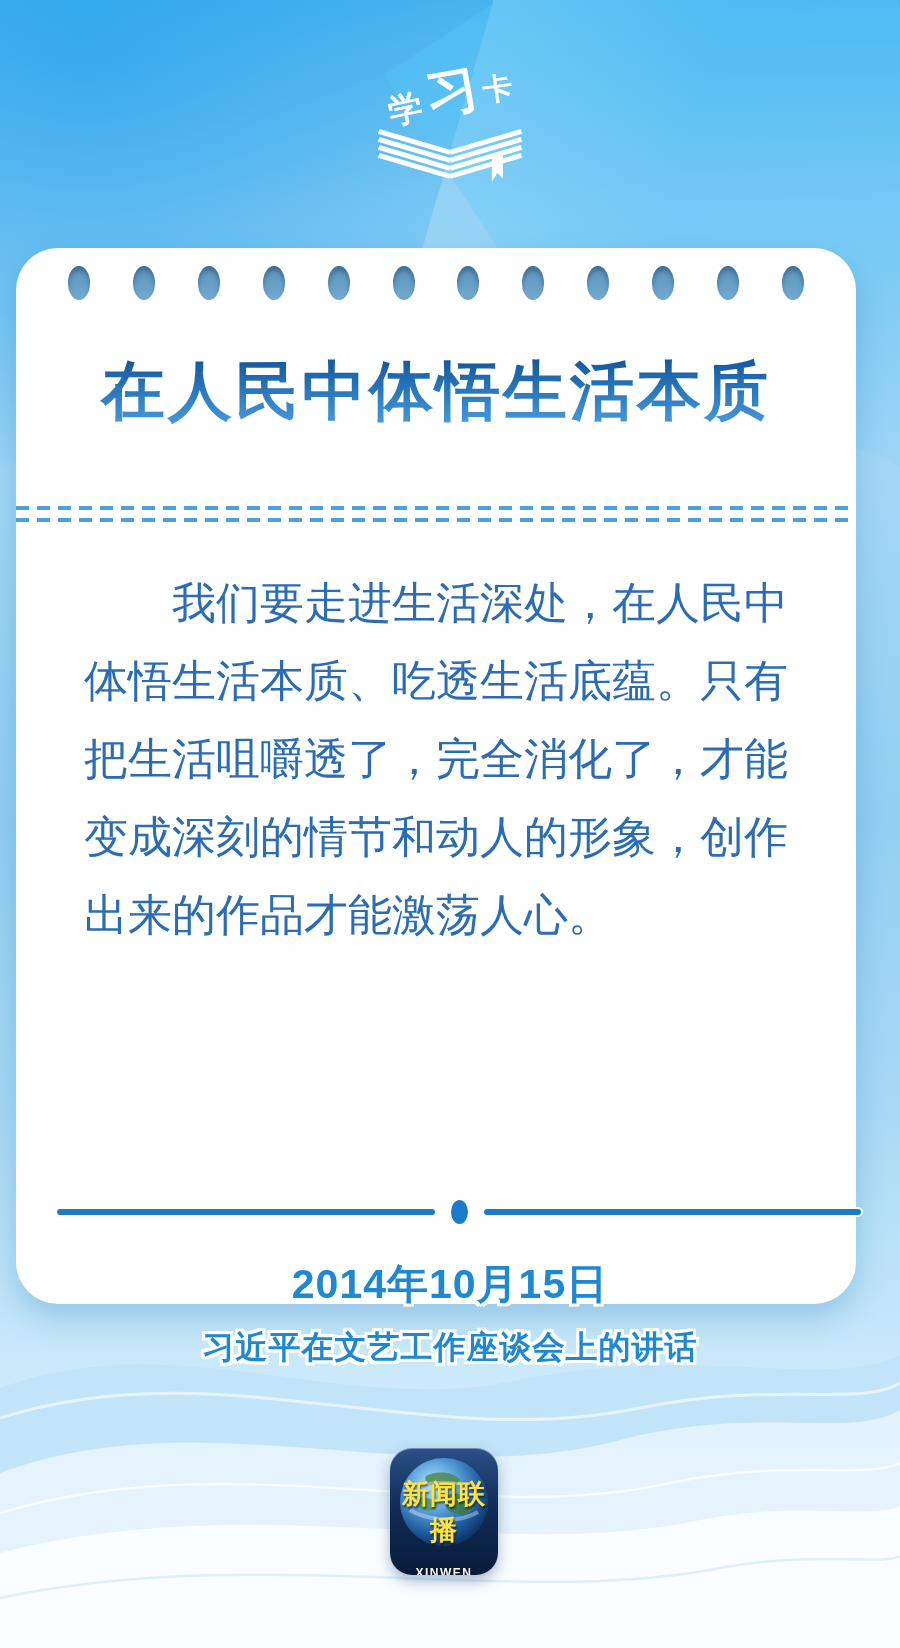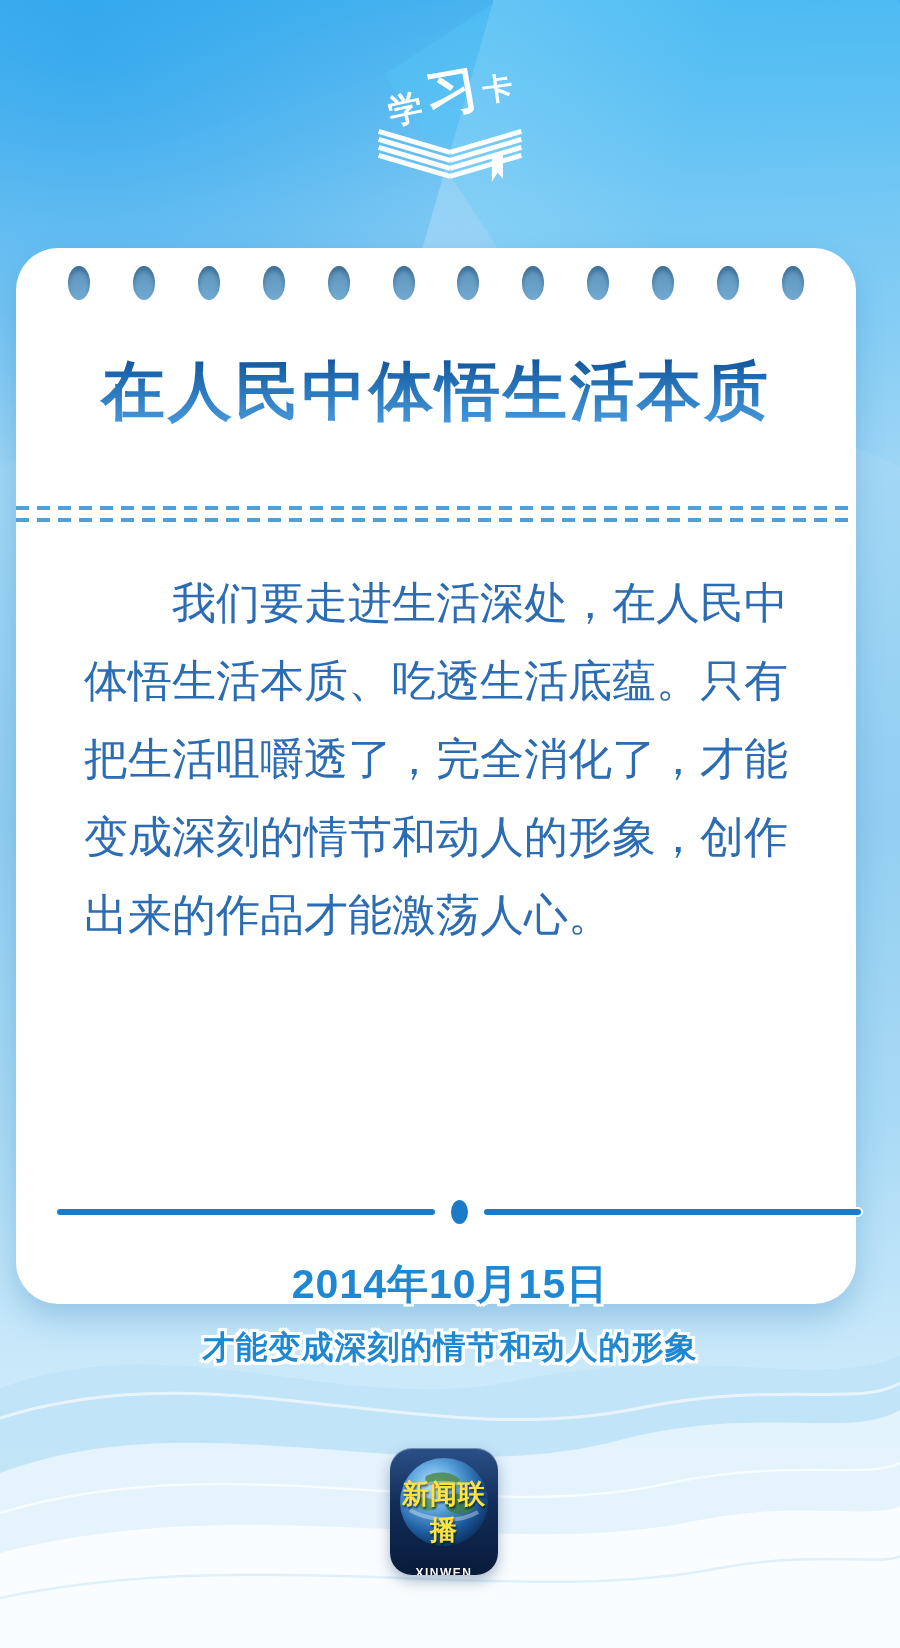--- a/index.html
+++ b/index.html
@@ -133,21 +133,21 @@
   </div>
 
   <div class="divider">
     <div class="div-line"></div>
     <div class="div-dot"></div>
     <div class="div-line"></div>
   </div>
 
   <div class="meta">
     <div class="meta-date outline-white">2014年10月15日</div>
-    <div class="meta-attr outline-white">才能变成深刻的情节和动人的形象</div>
+    <div class="meta-attr outline-white">习近平在文艺工作座谈会上的讲话</div>
   </div>
 
   <svg class="waves" viewBox="0 0 900 380">
     <path d="M0,120 C180,55 340,150 520,112 C700,76 820,122 900,88 L900,380 L0,380 Z" fill="#bfe3f7" opacity="0.85"></path>
     <path d="M0,205 C200,130 420,225 620,172 C760,136 850,172 900,142 L900,380 L0,380 Z" fill="#ffffff" opacity="0.55"></path>
     <path d="M0,285 C250,220 500,295 700,252 C800,232 870,252 900,238 L900,380 L0,380 Z" fill="#ffffff" opacity="0.8"></path>
     <path d="M0,150 C220,80 420,185 640,140 C780,112 860,140 900,115" stroke="#ffffff" stroke-width="3" fill="none" opacity="0.6"></path>
     <path d="M0,245 C230,175 470,260 670,215 C790,190 865,212 900,195" stroke="#ffffff" stroke-width="2.5" fill="none" opacity="0.7"></path>
     <path d="M0,330 C260,275 520,340 720,300 C820,282 880,298 900,288" stroke="#d9eefb" stroke-width="2.5" fill="none" opacity="0.9"></path>
   </svg>

